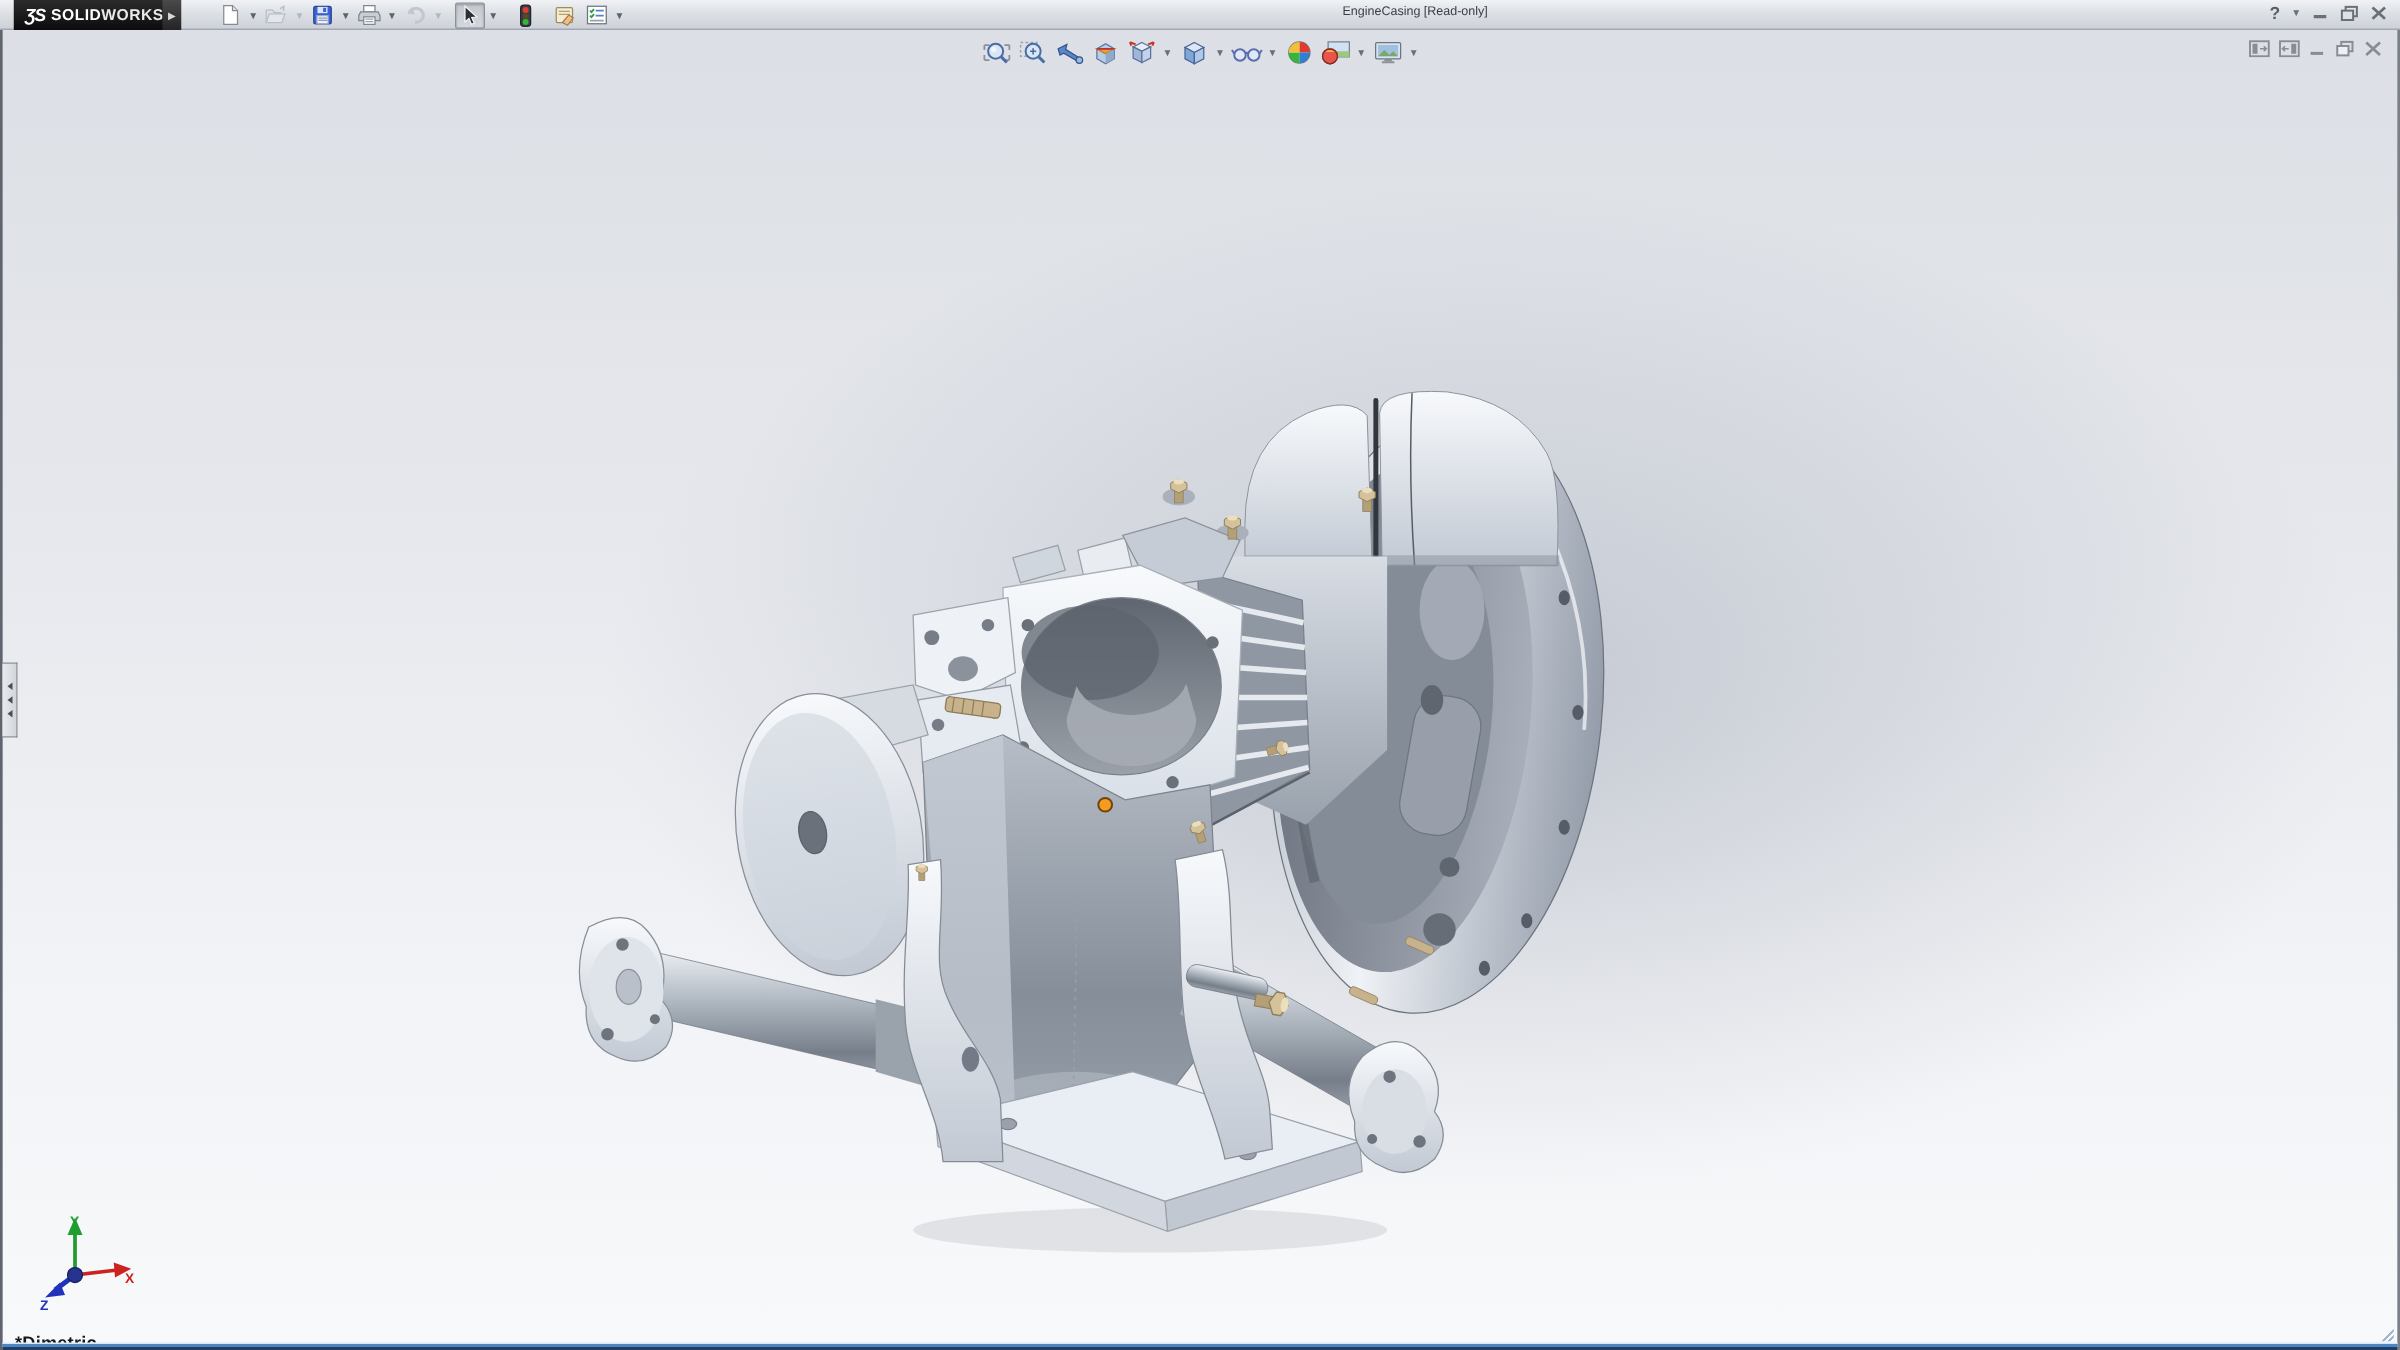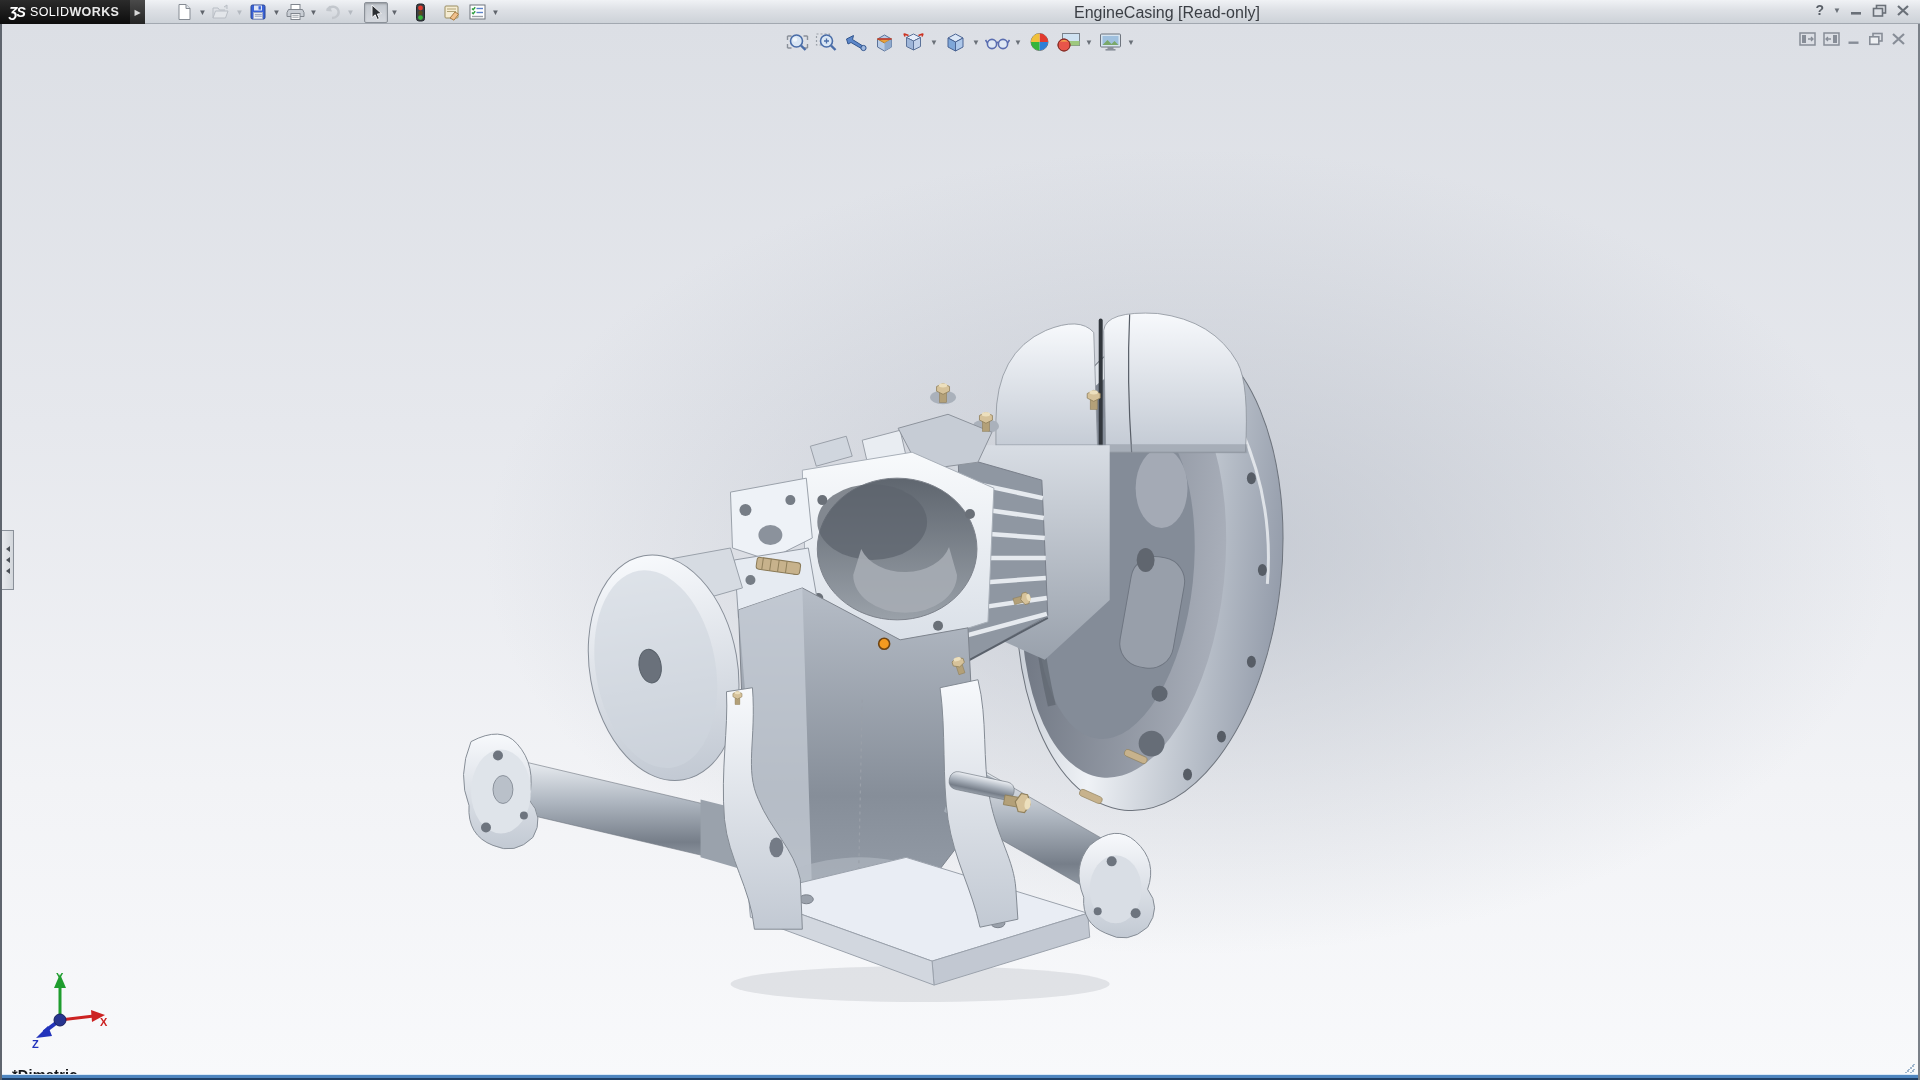--- a/index.html
+++ b/index.html
@@ -5,36 +5,36 @@
   html,body{margin:0;padding:0;background:#9aa0a8;}
   .screen{position:relative;width:1920px;height:1080px;overflow:hidden;
           font-family:"Liberation Sans",sans-serif;-webkit-font-smoothing:antialiased;
           box-sizing:border-box;}
   .screen *{box-sizing:border-box;}
 
   
   .titlebar{position:absolute;left:0;top:0;width:1920px;height:24px;
     background:linear-gradient(180deg,#f0f2f5 0%,#dde0e5 45%,#cdd2d8 100%);
     border-bottom:1px solid #a2a8b0;z-index:30;}
-  .logo{position:absolute;left:0;top:0;height:24px;width:130px;
+  .logo{position:absolute;left:11px;top:0;height:24px;width:130px;
     background:linear-gradient(180deg,#2b2b2b,#0c0c0c);
     display:flex;align-items:center;padding-left:9px;color:#fff;}
   .logo .mark{font-style:italic;font-weight:bold;font-size:14px;margin-right:5px;letter-spacing:-1px;}
-  .logo .bold{font-weight:normal;font-size:12.5px;letter-spacing:.4px;}
+  .logo .bold{font-weight:bold;font-size:12.5px;letter-spacing:.4px;}
   .logo .light{font-weight:bold;font-size:12.5px;letter-spacing:.4px;color:#e9e9e9;}
   .logo-flyout{position:absolute;left:130px;top:0;width:15px;height:24px;
     background:linear-gradient(180deg,#4a4a4a,#242424);display:flex;align-items:center;justify-content:center;}
   .logo-flyout span{color:#d8d8d8;font-size:8px;}
   .tb-tools{position:absolute;left:172px;top:1px;height:22px;display:flex;align-items:center;gap:1px;}
   .tb-btn{width:24px;height:21px;display:flex;align-items:center;justify-content:center;border:1px solid transparent;border-radius:2px;}
   .tb-btn.pressed{background:linear-gradient(180deg,#c3c8cf,#d4d8de);border:1px solid #8b9199;box-shadow:inset 0 1px 2px rgba(0,0,0,.25);}
   .tb-drop{width:11px;height:21px;display:flex;align-items:center;justify-content:center;font-size:8px;color:#5f646b;}
   .tb-drop.dis{color:#b4b9c0;}
   .tb-gap{width:6px;}
-  .title-text{position:absolute;left:1074px;top:4px;font-size:16px;color:#3a3e44;white-space:nowrap;}
+  .title-text{position:absolute;left:1074px;top:4px;font-size:10px;color:#3a3e44;white-space:nowrap;}
   .win-btns{position:absolute;right:10px;top:2px;display:flex;align-items:center;gap:9px;color:#626870;}
   .win-btns .q{font-size:14px;font-weight:bold;color:#595f67;}
   .win-btns .car{font-size:8px;color:#6a7078;}
 
   
   .viewport{position:absolute;left:0;top:24px;width:1920px;height:1056px;
     border-left:2px solid #5f656e;border-right:2px solid #7a8088;
     background:
       radial-gradient(ellipse 980px 560px at 62% 50%, rgba(158,166,179,.50), rgba(158,166,179,0) 72%),
       linear-gradient(180deg,#dcdfe5 0%,#e6e8ed 38%,#f2f3f6 72%,#f8f9fb 100%);}

